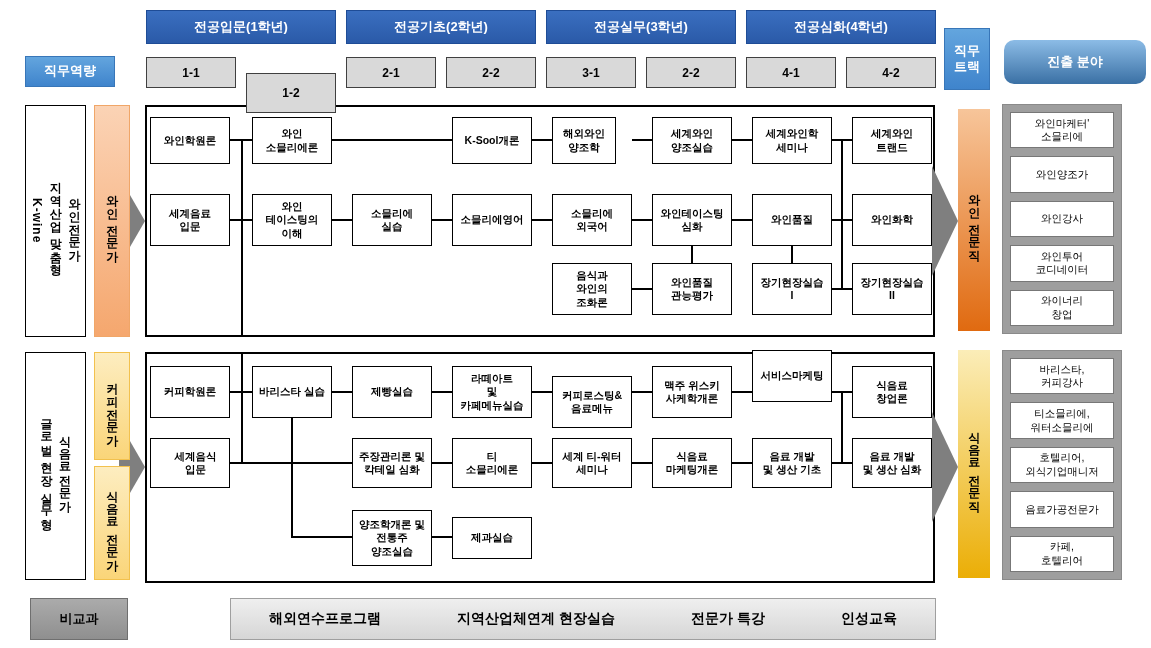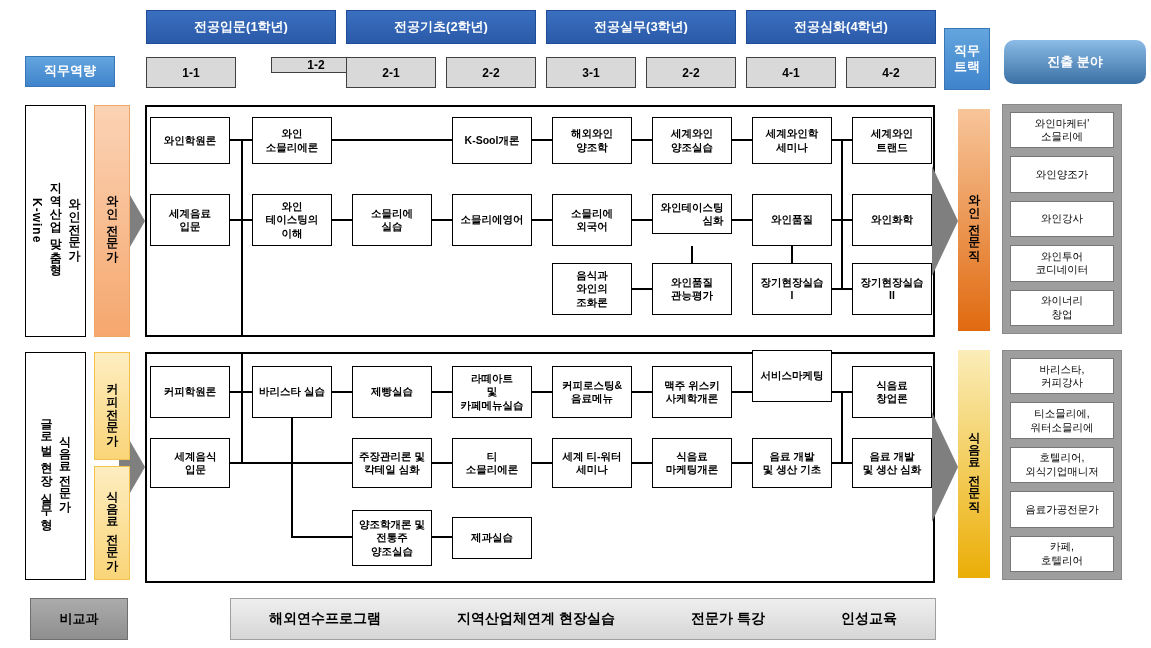--- a/index.html
+++ b/index.html
@@ -54,21 +54,21 @@
 <div class="canvas">
 
   <div class="abs grp" style="left:146px;top:10px;width:190px;height:34px;">전공입문(1학년)</div>
   <div class="abs grp" style="left:346px;top:10px;width:190px;height:34px;">전공기초(2학년)</div>
   <div class="abs grp" style="left:546px;top:10px;width:190px;height:34px;">전공실무(3학년)</div>
   <div class="abs grp" style="left:746px;top:10px;width:190px;height:34px;">전공심화(4학년)</div>
 
   <div class="abs bluebadge" style="left:25px;top:56px;width:90px;height:31px;">직무역량</div>
 
   <div class="abs sem" style="left:146px;top:57px;width:90px;height:31px;">1-1</div>
-  <div class="abs sem" style="left:246px;top:57px;width:90px;height:16px;margin-left:25px;">1-2</div>
+  <div class="abs sem" style="left:246px;top:73px;width:90px;height:40px;">1-2</div>
   <div class="abs sem" style="left:346px;top:57px;width:90px;height:31px;">2-1</div>
   <div class="abs sem" style="left:446px;top:57px;width:90px;height:31px;">2-2</div>
   <div class="abs sem" style="left:546px;top:57px;width:90px;height:31px;">3-1</div>
   <div class="abs sem" style="left:646px;top:57px;width:90px;height:31px;">2-2</div>
   <div class="abs sem" style="left:746px;top:57px;width:90px;height:31px;">4-1</div>
   <div class="abs sem" style="left:846px;top:57px;width:90px;height:31px;">4-2</div>
 
   <div class="abs bluebadge" style="left:944px;top:28px;width:46px;height:62px;">직무
 트랙</div>
   <div class="abs fieldbadge" style="left:1004px;top:40px;width:142px;height:44px;">진출 분야</div>
@@ -102,40 +102,40 @@
   <div class="abs hl" style="left:832px;top:288px;width:20px;"></div>
   <div class="abs vl" style="left:241px;top:139px;height:198px;"></div>
   <div class="abs vl" style="left:841px;top:139px;height:150px;"></div>
   <div class="abs vl" style="left:691px;top:246px;height:17px;"></div>
   <div class="abs vl" style="left:791px;top:246px;height:17px;"></div>
 
   <div class="abs course" style="left:150px;top:117px;width:80px;height:47px;">와인학원론</div>
   <div class="abs course" style="left:252px;top:117px;width:80px;height:47px;">와인
 소믈리에론</div>
   <div class="abs course" style="left:452px;top:117px;width:80px;height:47px;">K-Sool개론</div>
-  <div class="abs course" style="left:552px;top:117px;width:80px;height:47px;">해외와인
+  <div class="abs course" style="left:552px;top:117px;width:64px;height:47px;">해외와인
 양조학</div>
   <div class="abs course" style="left:652px;top:117px;width:80px;height:47px;">세계와인
 양조실습</div>
   <div class="abs course" style="left:752px;top:117px;width:80px;height:47px;">세계와인학
 세미나</div>
   <div class="abs course" style="left:852px;top:117px;width:80px;height:47px;">세계와인
 트랜드</div>
 
   <div class="abs course" style="left:150px;top:194px;width:80px;height:52px;">세계음료
 입문</div>
   <div class="abs course" style="left:252px;top:194px;width:80px;height:52px;">와인
 테이스팅의
 이해</div>
   <div class="abs course" style="left:352px;top:194px;width:80px;height:52px;">소믈리에
 실습</div>
   <div class="abs course" style="left:452px;top:194px;width:80px;height:52px;">소믈리에영어</div>
   <div class="abs course" style="left:552px;top:194px;width:80px;height:52px;">소믈리에
 외국어</div>
-  <div class="abs course" style="left:652px;top:194px;width:80px;height:40px;text-align:right;">와인테이스팅
+  <div class="abs course" style="left:652px;top:194px;width:80px;height:52px;">와인테이스팅
 심화</div>
   <div class="abs course" style="left:752px;top:194px;width:80px;height:52px;">와인품질</div>
   <div class="abs course" style="left:852px;top:194px;width:80px;height:52px;">와인화학</div>
 
   <div class="abs course" style="left:552px;top:263px;width:80px;height:52px;">음식과
 와인의
 조화론</div>
   <div class="abs course" style="left:652px;top:263px;width:80px;height:52px;">와인품질
 관능평가</div>
   <div class="abs course" style="left:752px;top:263px;width:80px;height:52px;">장기현장실습
@@ -190,21 +190,21 @@
   <div class="abs vl" style="left:241px;top:352px;height:111px;"></div>
   <div class="abs vl" style="left:841px;top:391px;height:72px;"></div>
   <div class="abs vl" style="left:291px;top:418px;height:119px;"></div>
 
   <div class="abs course" style="left:150px;top:366px;width:80px;height:52px;">커피학원론</div>
   <div class="abs course" style="left:252px;top:366px;width:80px;height:52px;">바리스타 실습</div>
   <div class="abs course" style="left:352px;top:366px;width:80px;height:52px;">제빵실습</div>
   <div class="abs course" style="left:452px;top:366px;width:80px;height:52px;">라떼아트
 및
 카페메뉴실습</div>
-  <div class="abs course" style="left:552px;top:366px;width:80px;height:52px;">커피로스팅&amp;
+  <div class="abs course" style="left:552px;top:376px;width:80px;height:52px;">커피로스팅&amp;
 음료메뉴</div>
   <div class="abs course" style="left:652px;top:366px;width:80px;height:52px;">맥주 위스키
 사케학개론</div>
   <div class="abs course" style="left:752px;top:350px;width:80px;height:52px;">서비스마케팅</div>
   <div class="abs course" style="left:852px;top:366px;width:80px;height:52px;">식음료
 창업론</div>
 
   <div class="abs course" style="left:150px;top:438px;width:80px;height:50px;padding-left:11px;">세계음식
 입문</div>
   <div class="abs course" style="left:352px;top:438px;width:80px;height:50px;">주장관리론 및

